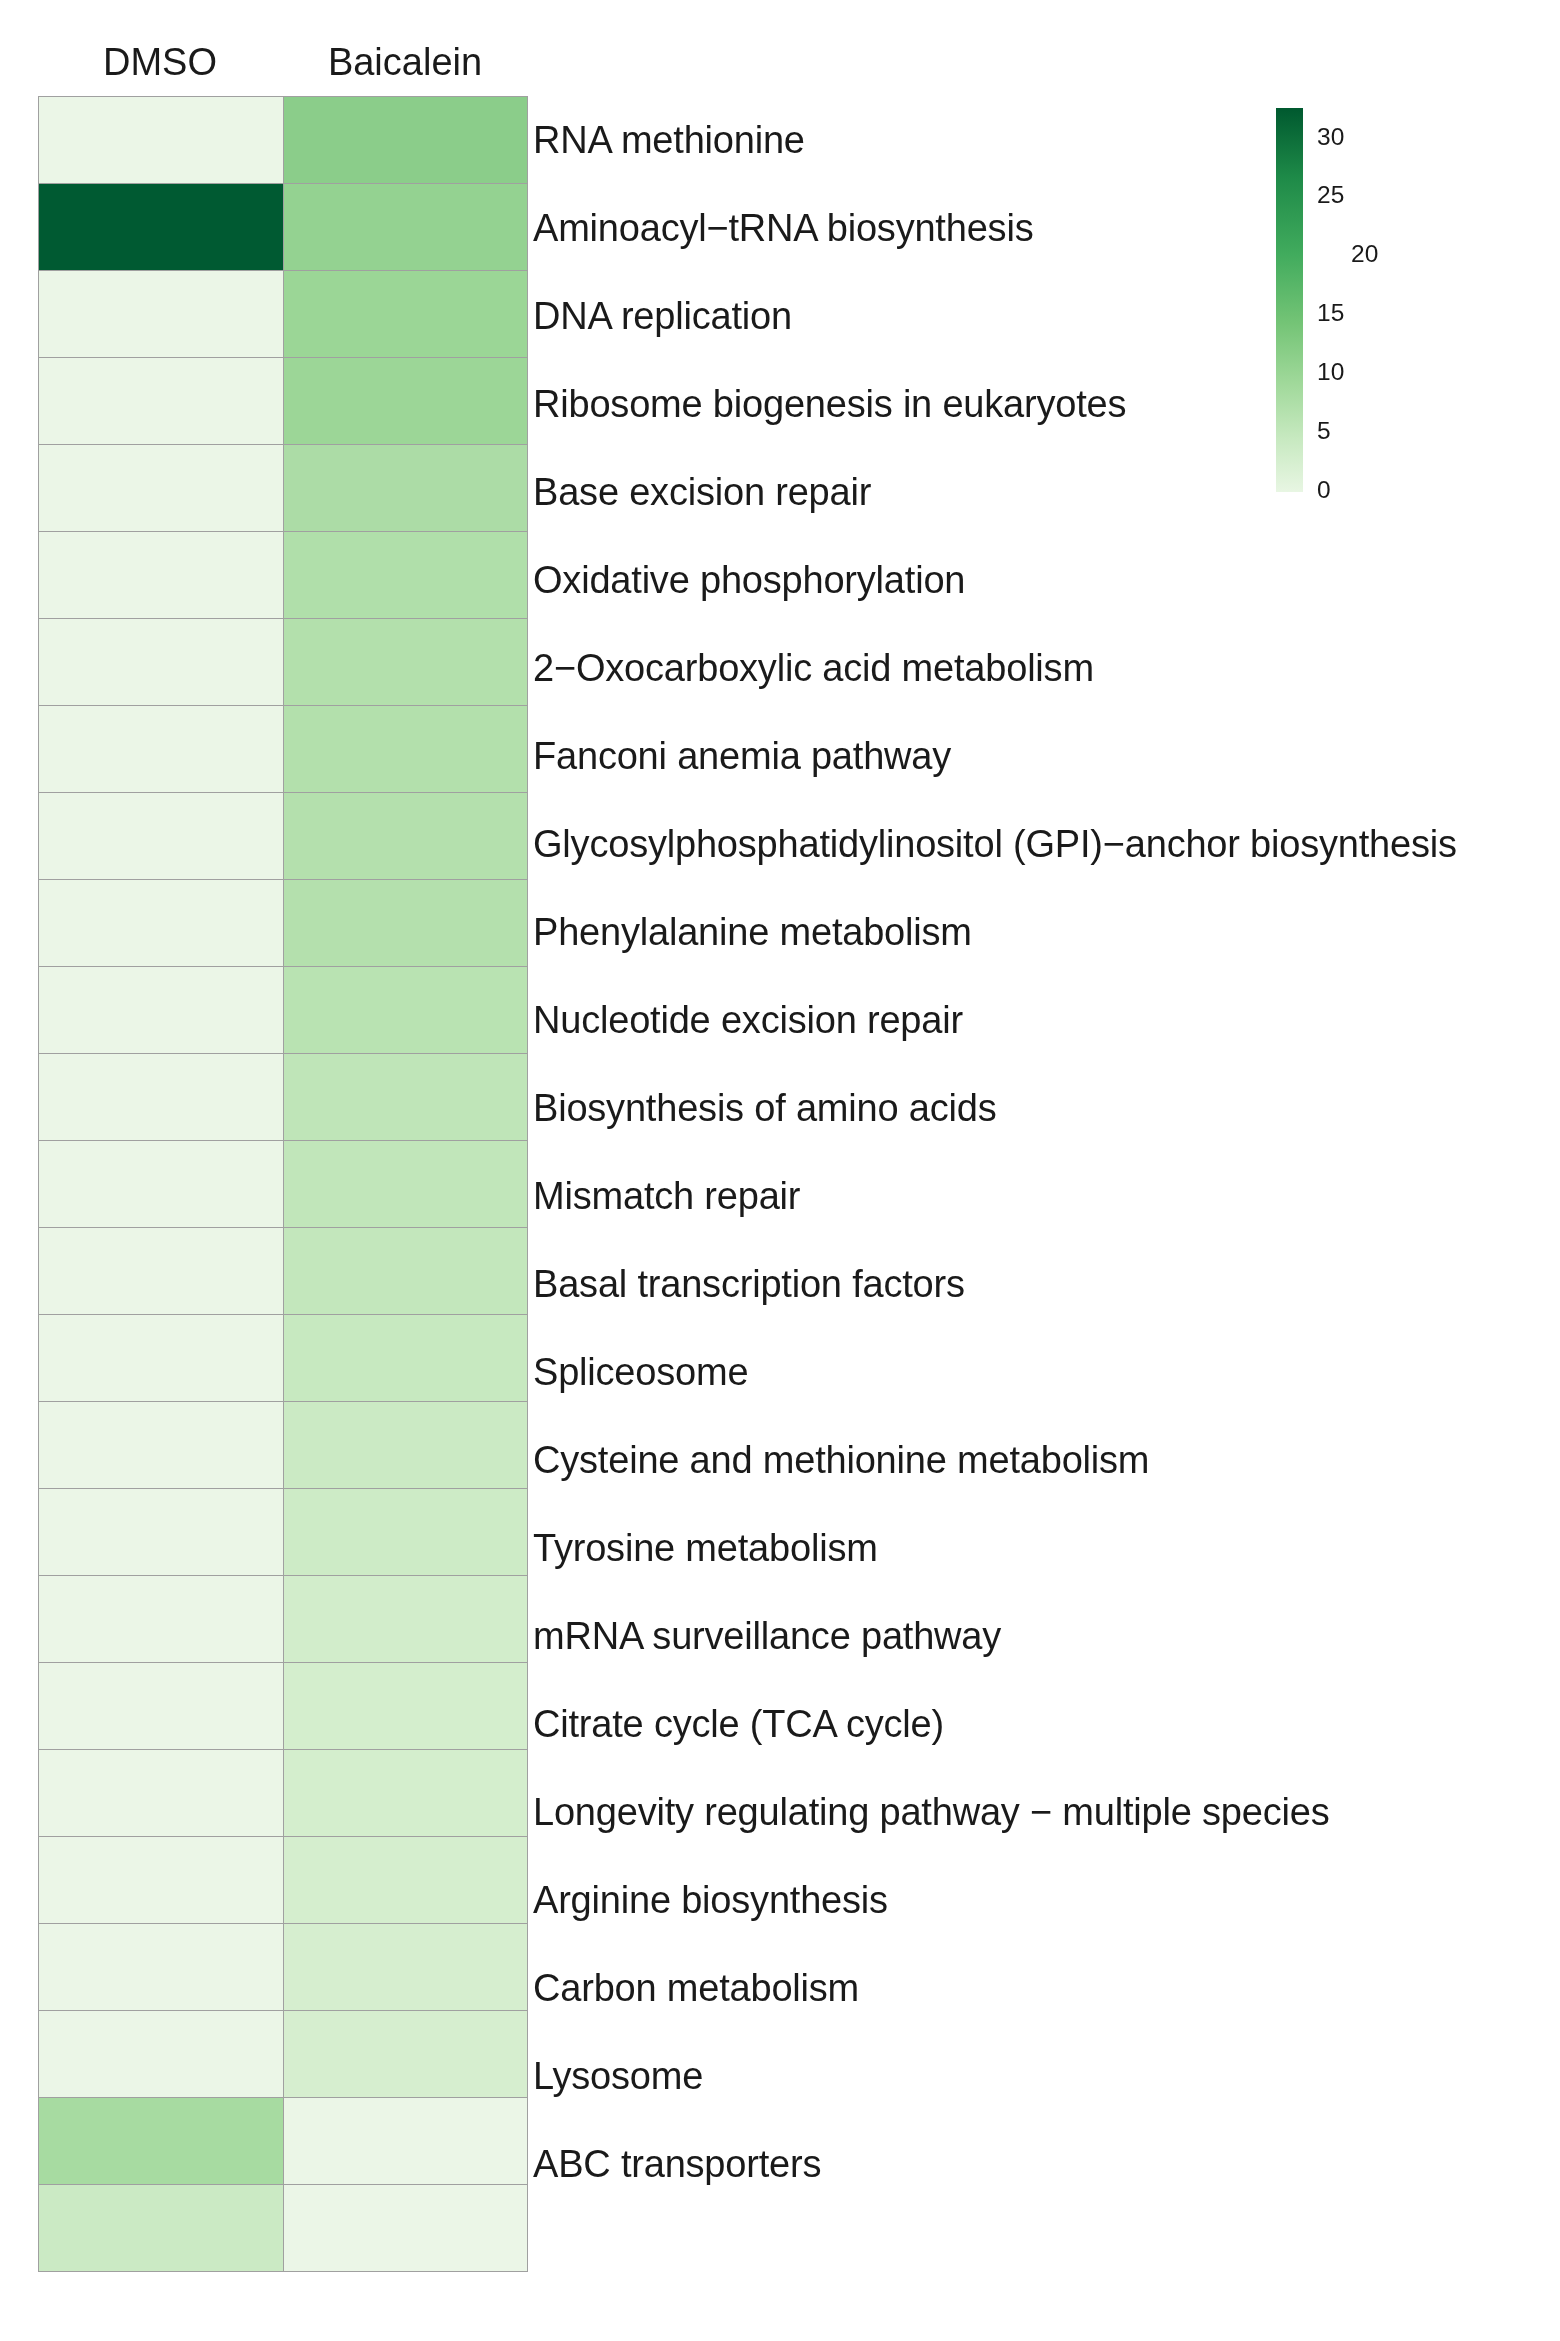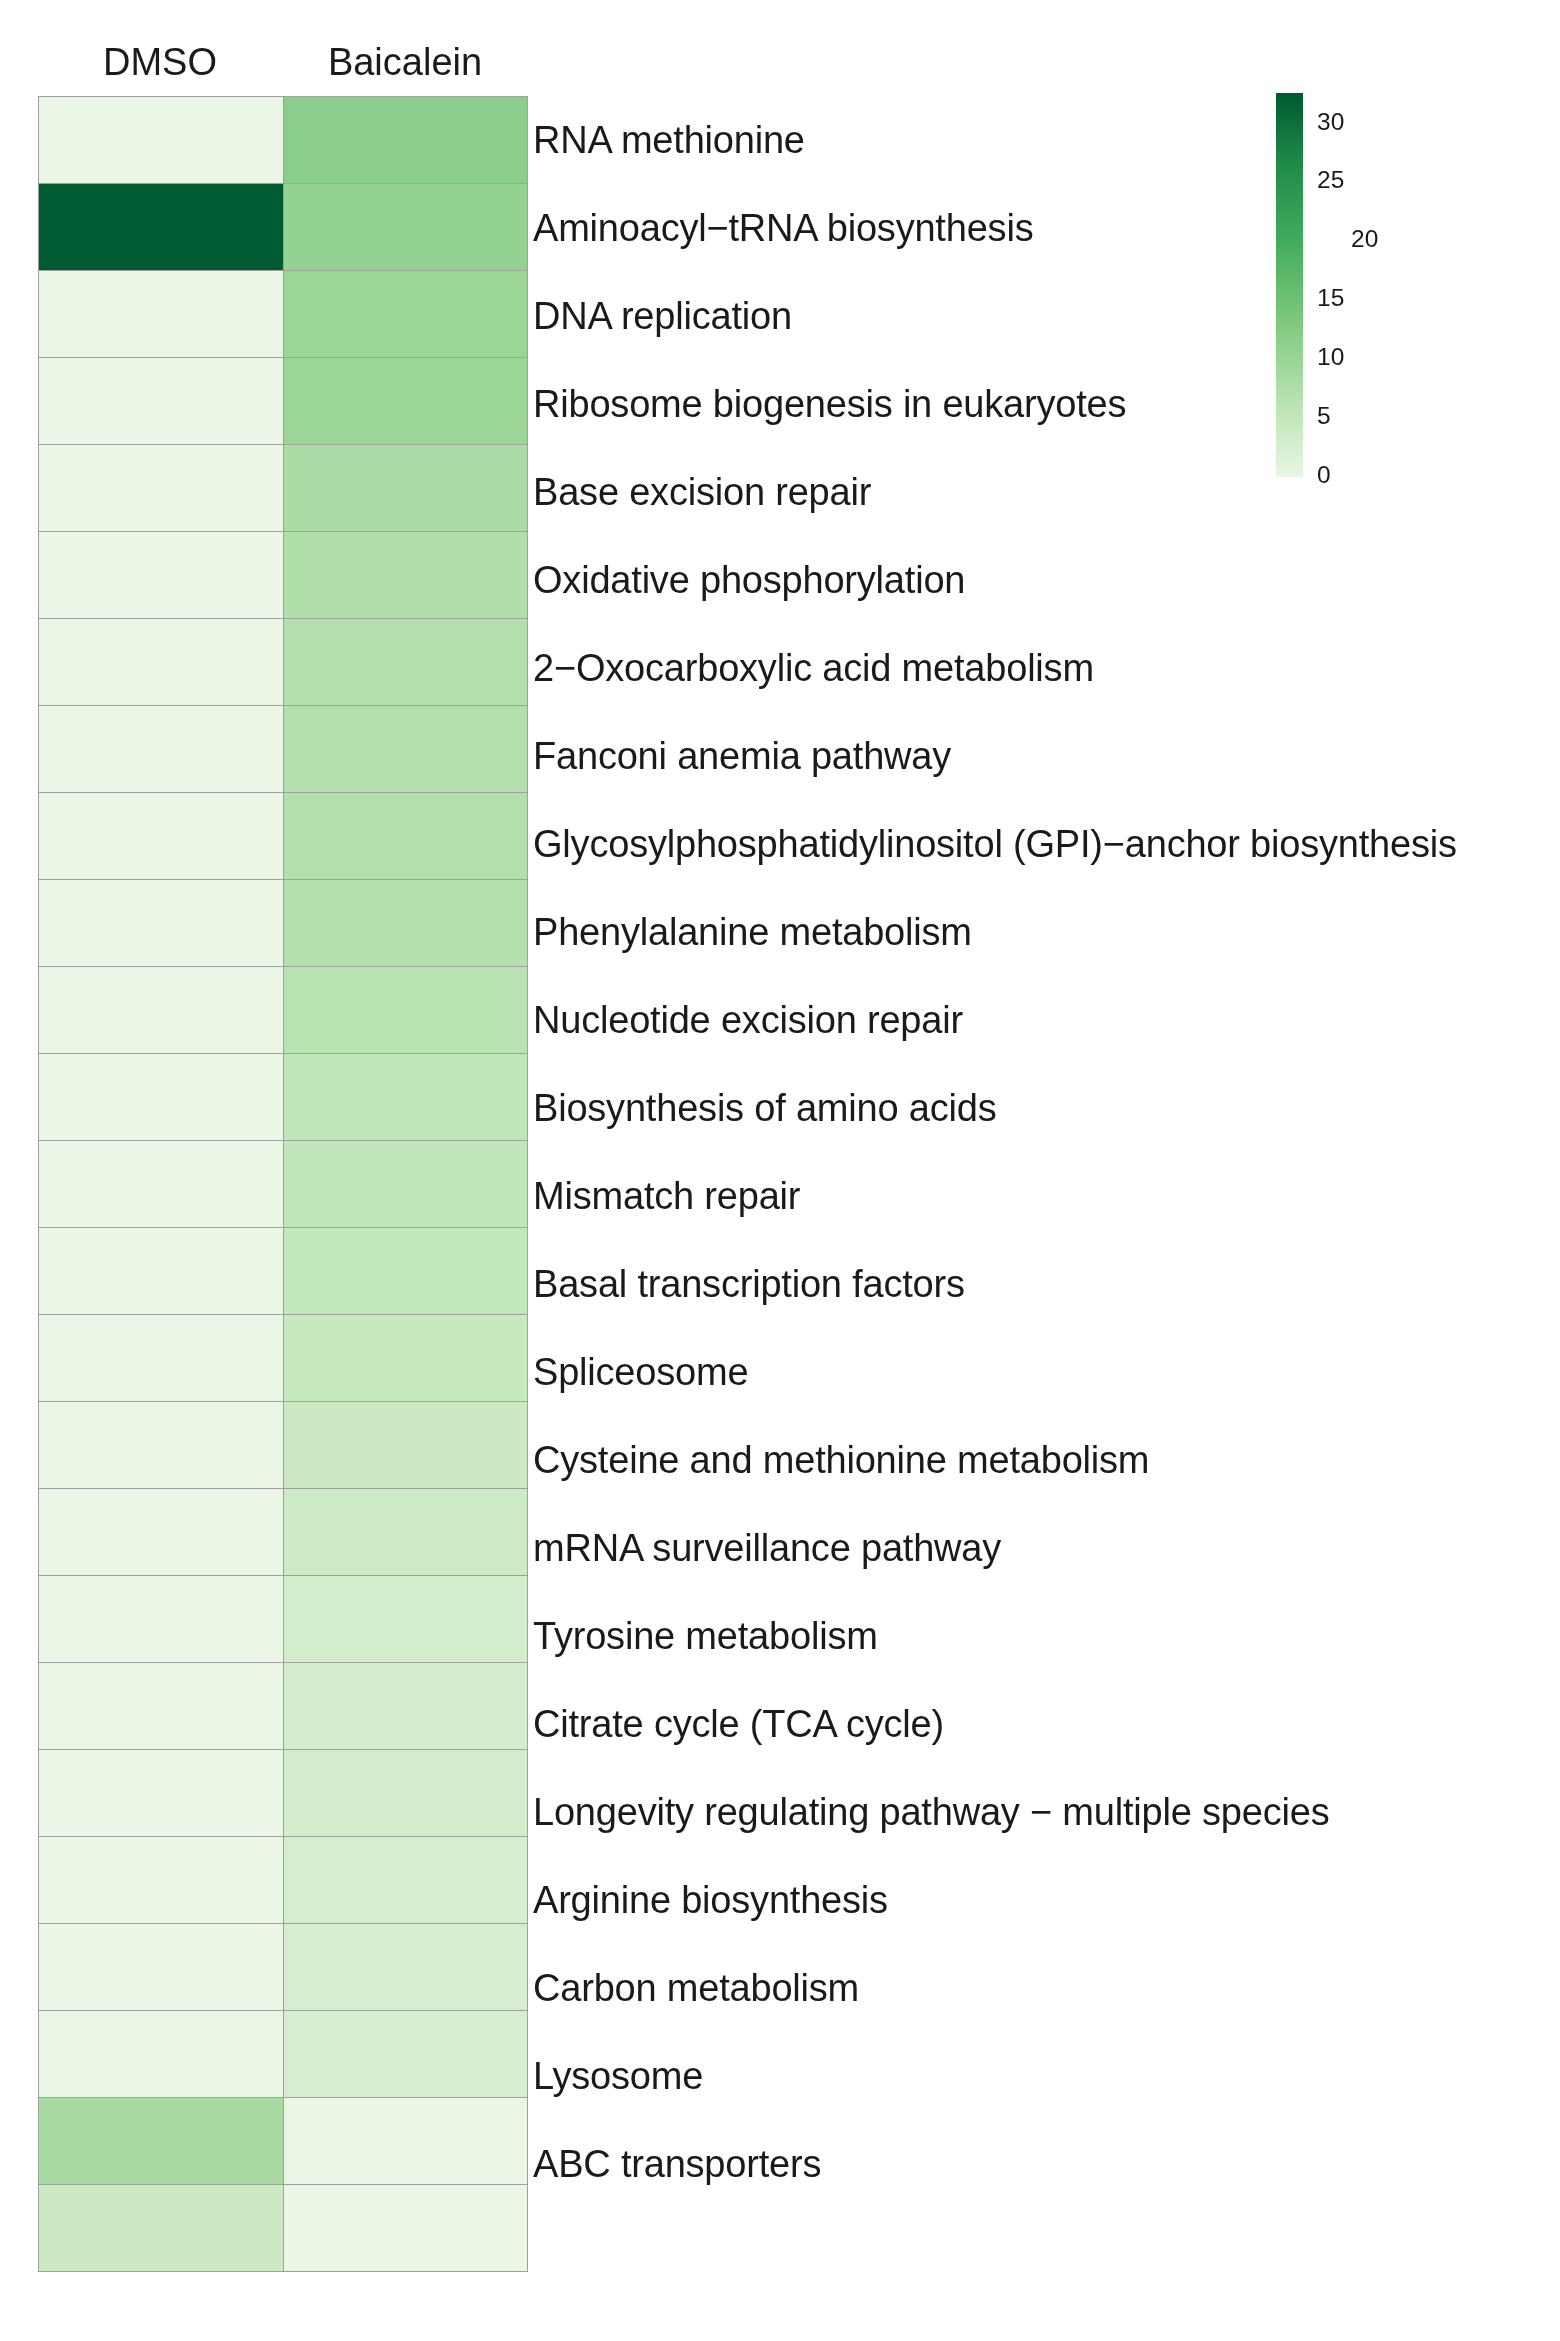--- a/index.html
+++ b/index.html
@@ -4,21 +4,21 @@
 <style>
   html, body { margin: 0; padding: 0; background: #ffffff; }
   body { width: 1560px; height: 2342px; position: relative; overflow: hidden;
          font-family: "Liberation Sans", sans-serif; color: #1a1a1a; }
   .col-header { position: absolute; top: 41px; font-size: 38px; text-align: center; width: 244px; }
   #grid { position: absolute; left: 38px; top: 96px; width: 489px; border-top: 1.6px solid #a0a0a0; border-left: 1.6px solid #a0a0a0; }
   .hm-row { display: flex; height: 87px; }
   .hm-cell { flex: 1 1 0; border-right: 1.6px solid #a0a0a0; border-bottom: 1.6px solid #a0a0a0; box-sizing: border-box; }
   #labels { position: absolute; left: 533px; top: 96px; }
   .row-label { height: 88px; display: flex; align-items: center; font-size: 38px; white-space: nowrap; letter-spacing: -0.2px; }
-  #legend { position: absolute; left: 1276px; top: 93px; }
+  #legend { position: absolute; left: 1276px; top: 108px; }
   #legend-bar { width: 27px; height: 384px;
     background: linear-gradient(to bottom, #00592f 0%, #1e8a48 18%, #41ab5d 38%, #74c476 56%, #a1d99b 72%, #c7e9c0 86%, #e8f6e3 100%); }
   .tick { position: absolute; left: 41px; font-size: 24.5px; transform: translateY(-50%); }
 </style>
 </head>
 <body>
 
 <div class="col-header" style="left:38px;">DMSO</div>
 <div class="col-header" style="left:283px;">Baicalein</div>
 
@@ -134,22 +134,22 @@
     <div class="row-label">2−Oxocarboxylic acid metabolism</div>
     <div class="row-label">Fanconi anemia pathway</div>
     <div class="row-label">Glycosylphosphatidylinositol (GPI)−anchor biosynthesis</div>
     <div class="row-label">Phenylalanine metabolism</div>
     <div class="row-label">Nucleotide excision repair</div>
     <div class="row-label">Biosynthesis of amino acids</div>
     <div class="row-label">Mismatch repair</div>
     <div class="row-label">Basal transcription factors</div>
     <div class="row-label">Spliceosome</div>
     <div class="row-label">Cysteine and methionine metabolism</div>
+    <div class="row-label">Tyrosine metabolism</div>
     <div class="row-label">mRNA surveillance pathway</div>
-    <div class="row-label">Tyrosine metabolism</div>
     <div class="row-label">Citrate cycle (TCA cycle)</div>
     <div class="row-label">Longevity regulating pathway − multiple species</div>
     <div class="row-label">Arginine biosynthesis</div>
     <div class="row-label">Carbon metabolism</div>
     <div class="row-label">Lysosome</div>
     <div class="row-label">ABC transporters</div>
   </div>
 
 <div id="legend">
   <div id="legend-bar"></div>

